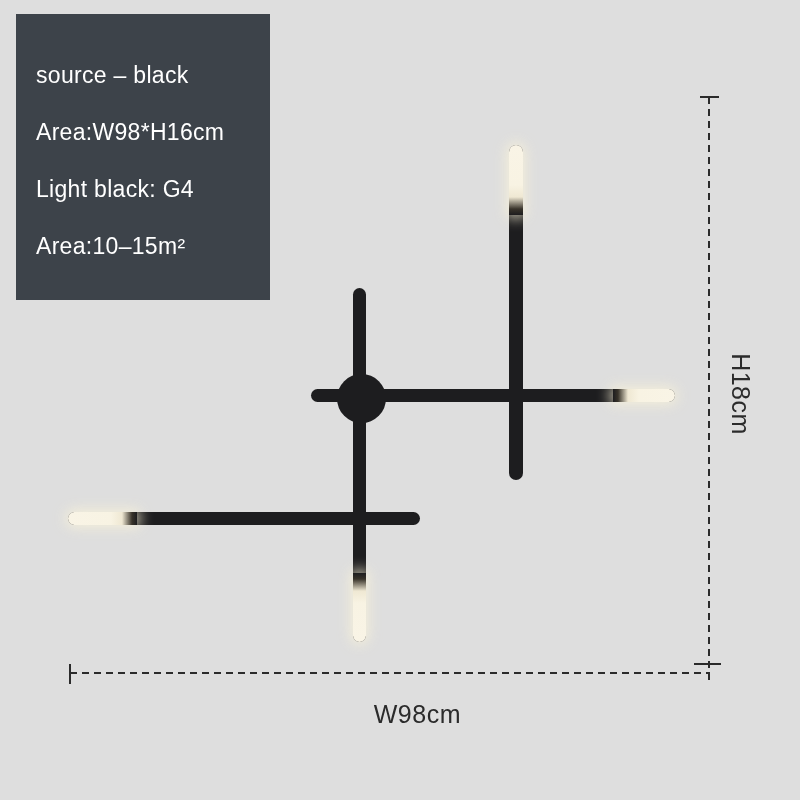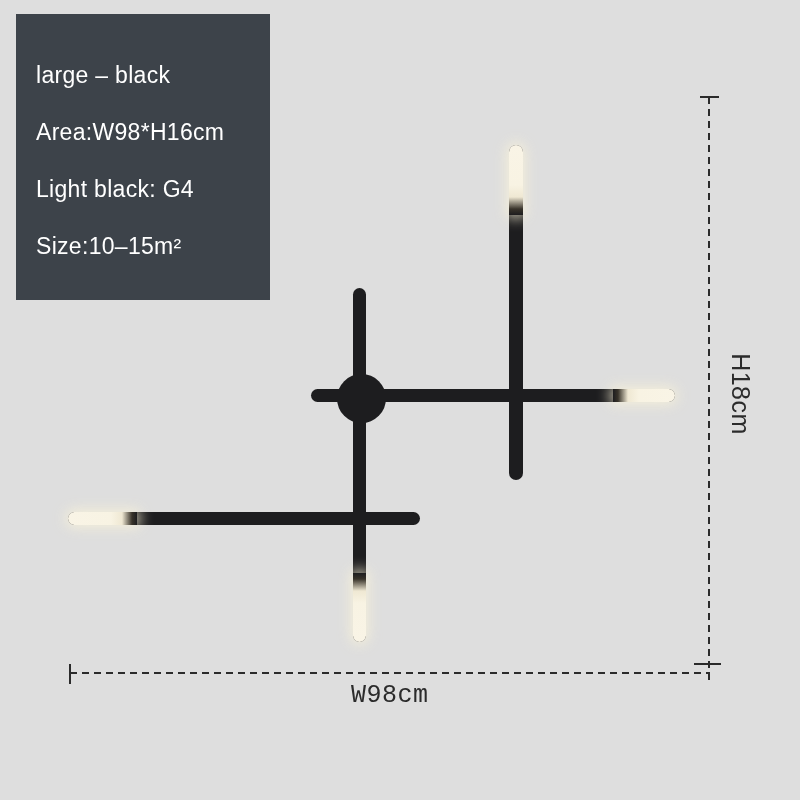--- a/index.html
+++ b/index.html
@@ -96,37 +96,36 @@
     letter-spacing: 0.5px;
   }
   .v-dim-label {
     left: 681px; top: 379px;
     width: 120px; height: 30px;
     line-height: 30px;
     text-align: center;
     transform: rotate(90deg);
   }
   .h-dim-label {
-    left: 351px; top: 681px;
+    left: 351px; top: 699px;
     width: 110px; height: 30px;
     line-height: 30px;
-    text-align: left;
-    font-family: Liberation Mono, monospace;
+    text-align: right;
   }
 </style>
 </head>
 <body>
 
 <div class="canvas">
 
   <div class="spec-panel">
-    <div class="spec-line">large – black</div>
+    <div class="spec-line">source – black</div>
     <div class="spec-line">Area:W98*H16cm</div>
     <div class="spec-line">Light black: G4</div>
-    <div class="spec-line">Size:10–15m²</div>
+    <div class="spec-line">Area:10–15m²</div>
   </div>
 
   <div>
     <div class="canopy"></div>
     <div class="rod rod-a"></div>
     <div class="rod rod-b"></div>
     <div class="rod rod-c"></div>
     <div class="rod rod-d"></div>
     <div class="tip tip-a"></div>
     <div class="tip tip-b"></div>

